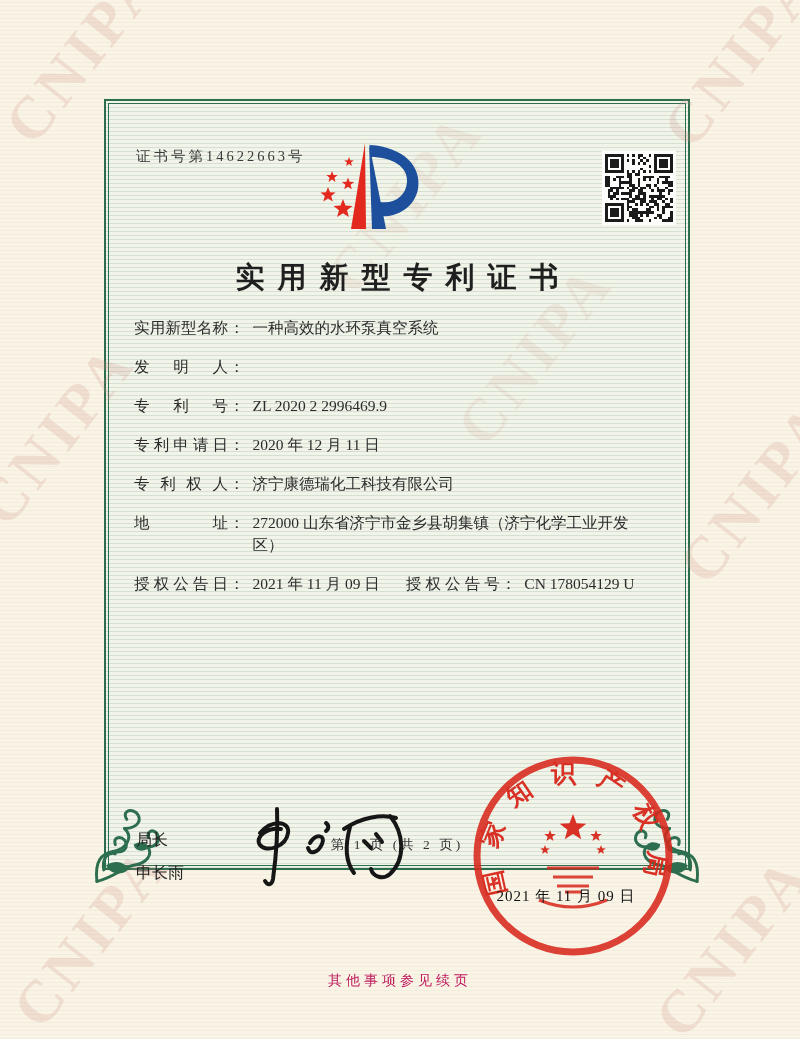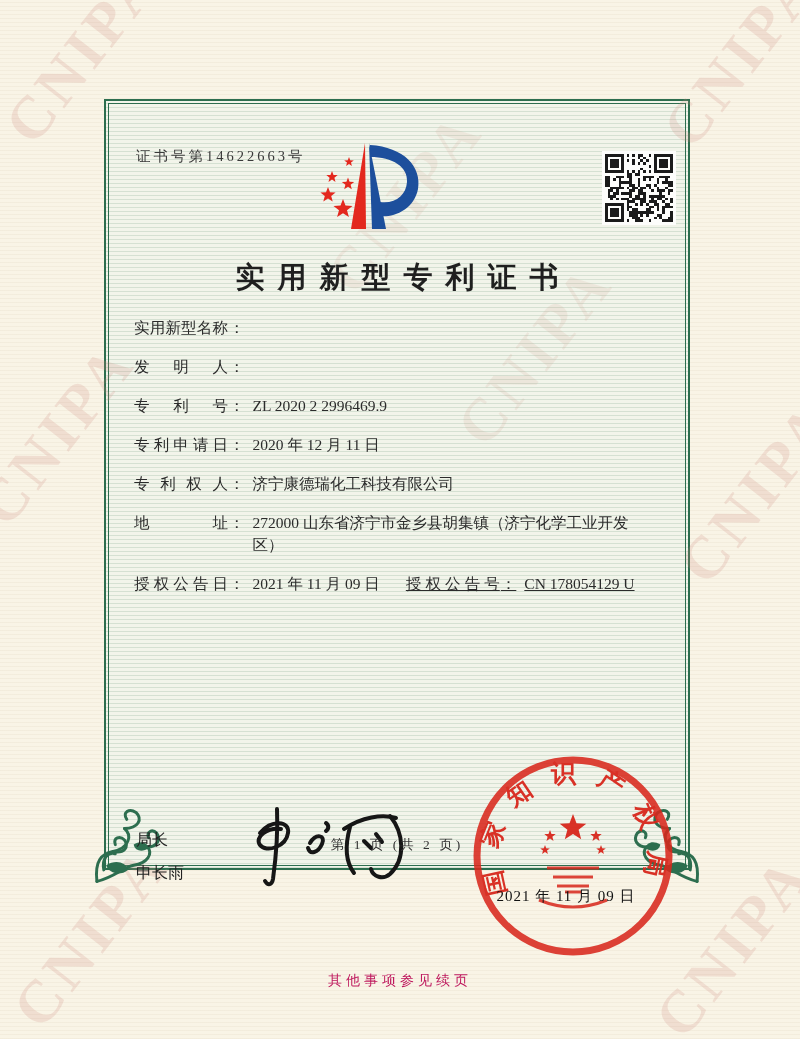--- a/index.html
+++ b/index.html
@@ -46,21 +46,21 @@
   .fields{position:absolute;top:216px;left:28px;right:24px;}
   .frow{display:flex;font-size:15.5px;line-height:22px;margin-bottom:17px;color:#2b2b2b;}
   .flabel{
     flex:none;display:inline-block;width:94px;
     text-align:justify;text-align-last:justify;
   }
   .fcolon{flex:none;margin:0 8px 0 1px;}
   .fvalue{flex:0 1 auto;}
   .fvalue.addr{max-width:398px;}
   .grant-row{margin-top:4px;}
-  .grant-pair2{display:flex;margin-left:26px;text-decoration:underline;}
+  .grant-pair2{display:flex;margin-left:26px;}
   .paras{margin-top:16px;font-size:15px;line-height:27.5px;text-align:justify;color:#2c2c2c;}
   .paras p{margin:0;text-indent:2em;}
   
   .sig-block{position:absolute;left:30px;top:722px;font-size:16px;line-height:33px;color:#222;}
   .sig-svg{position:absolute;left:128px;top:698px;width:190px;height:96px;}
   .seal{position:absolute;left:361px;top:649px;width:212px;height:212px;z-index:3;opacity:0.95;}
   .seal-date{
     position:absolute;left:385px;top:786px;width:150px;text-align:center;z-index:4;
     font-size:15px;letter-spacing:1px;color:#111;
   }
@@ -444,20 +444,21 @@
           <rect x="24" y="24" width="1" height="1" fill="#1b1b1b"></rect>
         </svg>
     </div>
 
     <h1 class="doc-title">实用新型专利证书</h1>
 
     <div class="fields">
       <div class="frow">
         <span class="flabel">实用新型名称</span>
           <span class="fcolon">：</span>
+        <span class="fvalue">一种高效的水环泵真空系统</span>
       </div>
       <div class="frow">
         <span class="flabel">发明人</span>
           <span class="fcolon">：</span>
       </div>
       <div class="frow">
         <span class="flabel">专利号</span>
           <span class="fcolon">：</span>
         <span class="fvalue">ZL 2020 2 2996469.9</span>
       </div>

